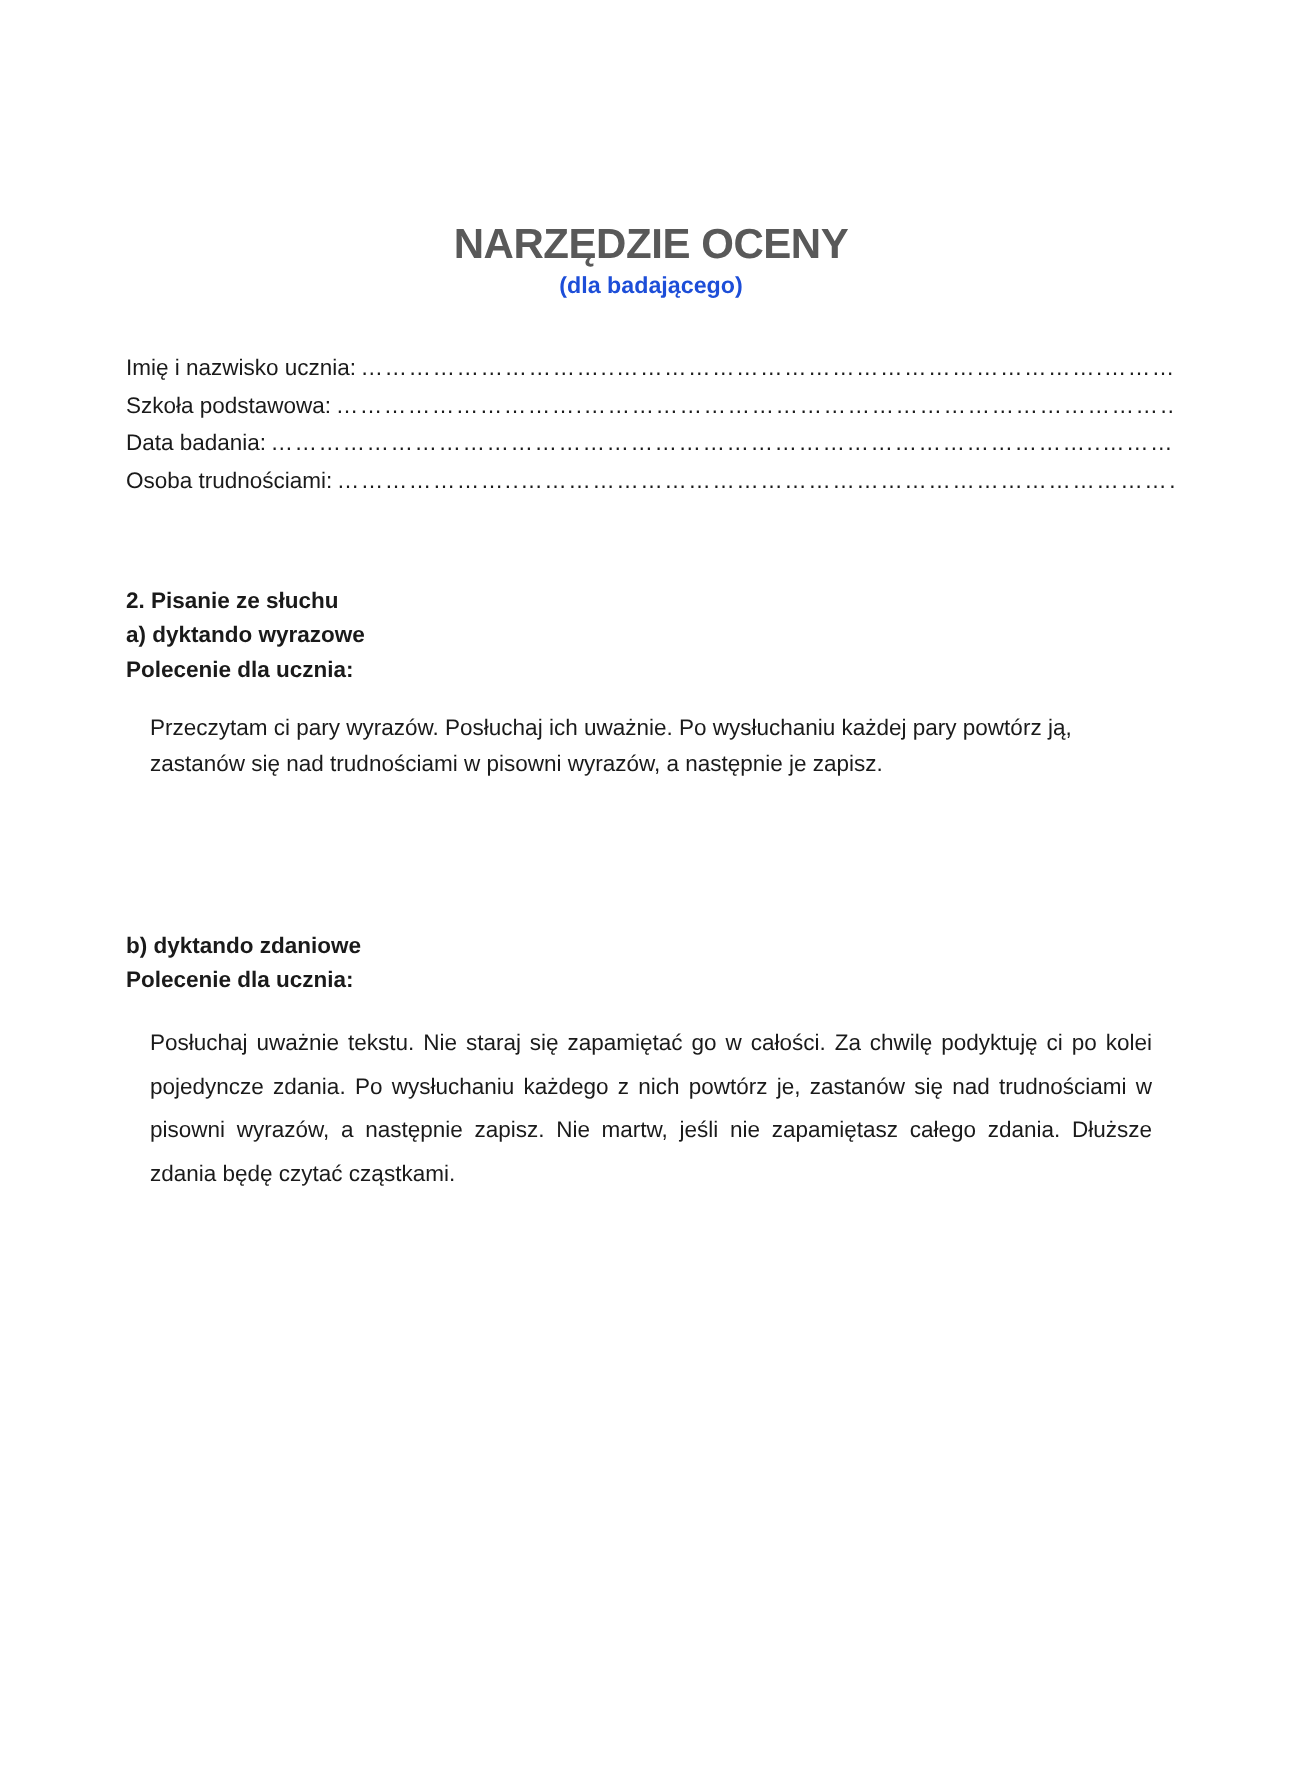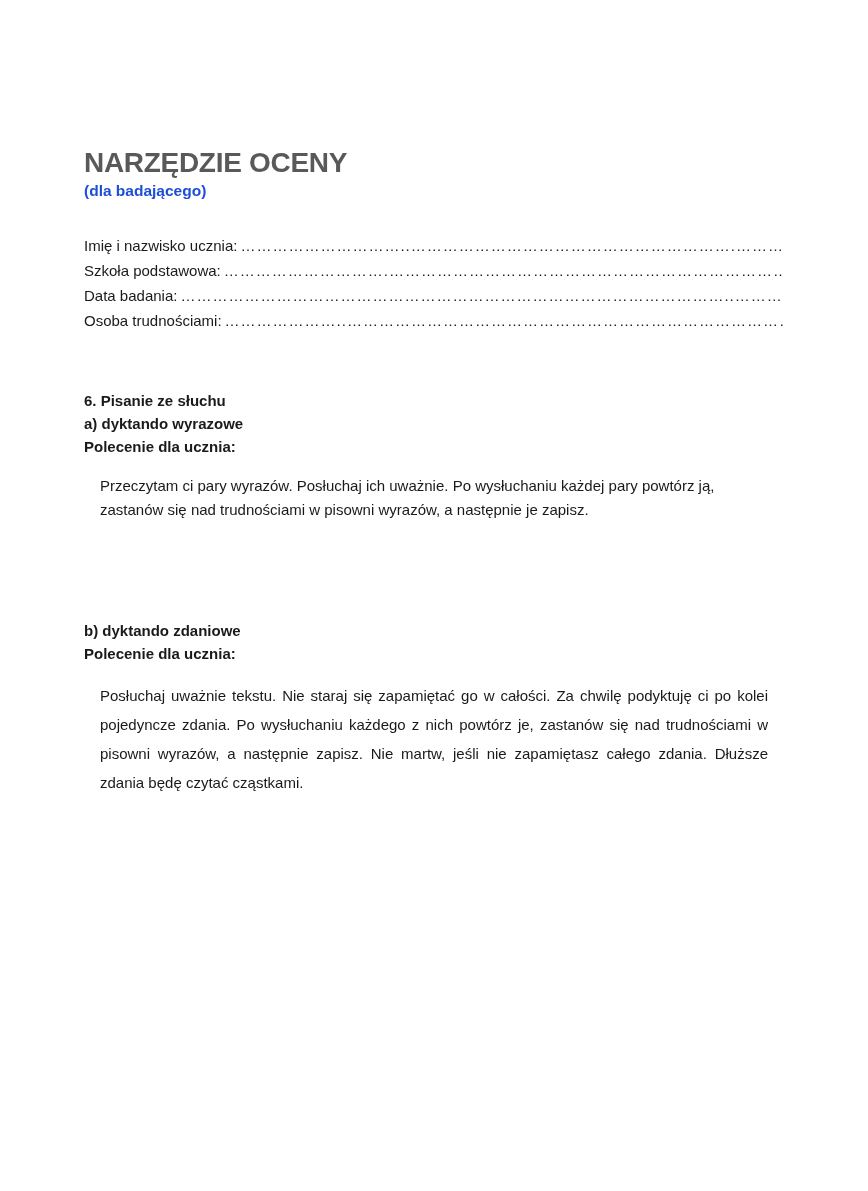--- a/index.html
+++ b/index.html
@@ -12,20 +12,21 @@
     width: 868px;
     height: 1191px;
     background: #ffffff;
     font-family: "Liberation Sans", sans-serif;
     color: #1a1a1a;
     overflow: hidden;
     box-sizing: border-box;
     padding: 146px 84px 0 84px;
   }
   .title-block {
+    text-align: center;
   }
   .doc-title {
     font-size: 28px;
     font-weight: bold;
     color: #595959;
     letter-spacing: -0.3px;
     line-height: 34px;
     margin: 0;
   }
   .doc-subtitle {
@@ -120,21 +121,21 @@
       <span class="label">Data badania:</span>
       <span class="dots">…………………………………………………………………………………………..…………………………………………………</span>
     </div>
     <div class="form-line">
       <span class="label">Osoba trudnościami:</span>
       <span class="dots">…………………..……………………………………………………………………………………………………………………</span>
     </div>
   </div>
 
   <div class="section-a">
-    <p class="section-heading">6. Pisanie ze słuchu</p>
+    <p class="section-heading">2. Pisanie ze słuchu</p>
     <p class="section-subheading">a) dyktando wyrazowe</p>
     <p class="instruction-label">Polecenie dla ucznia:</p>
     <p class="instruction-text">Przeczytam ci pary wyrazów. Posłuchaj ich uważnie. Po wysłuchaniu każdej pary powtórz ją, zastanów się nad trudnościami w pisowni wyrazów, a następnie je zapisz.</p>
   </div>
 
   <div class="section-b">
     <p class="section-subheading">b) dyktando zdaniowe</p>
     <p class="instruction-label">Polecenie dla ucznia:</p>
     <p class="instruction-text justified">Posłuchaj uważnie tekstu. Nie staraj się zapamiętać go w całości. Za chwilę podyktuję ci po kolei pojedyncze zdania. Po wysłuchaniu każdego z nich powtórz je, zastanów się nad trudnościami w pisowni wyrazów, a następnie zapisz. Nie martw, jeśli nie zapamiętasz całego zdania. Dłuższe zdania będę czytać cząstkami.</p>
   </div>

